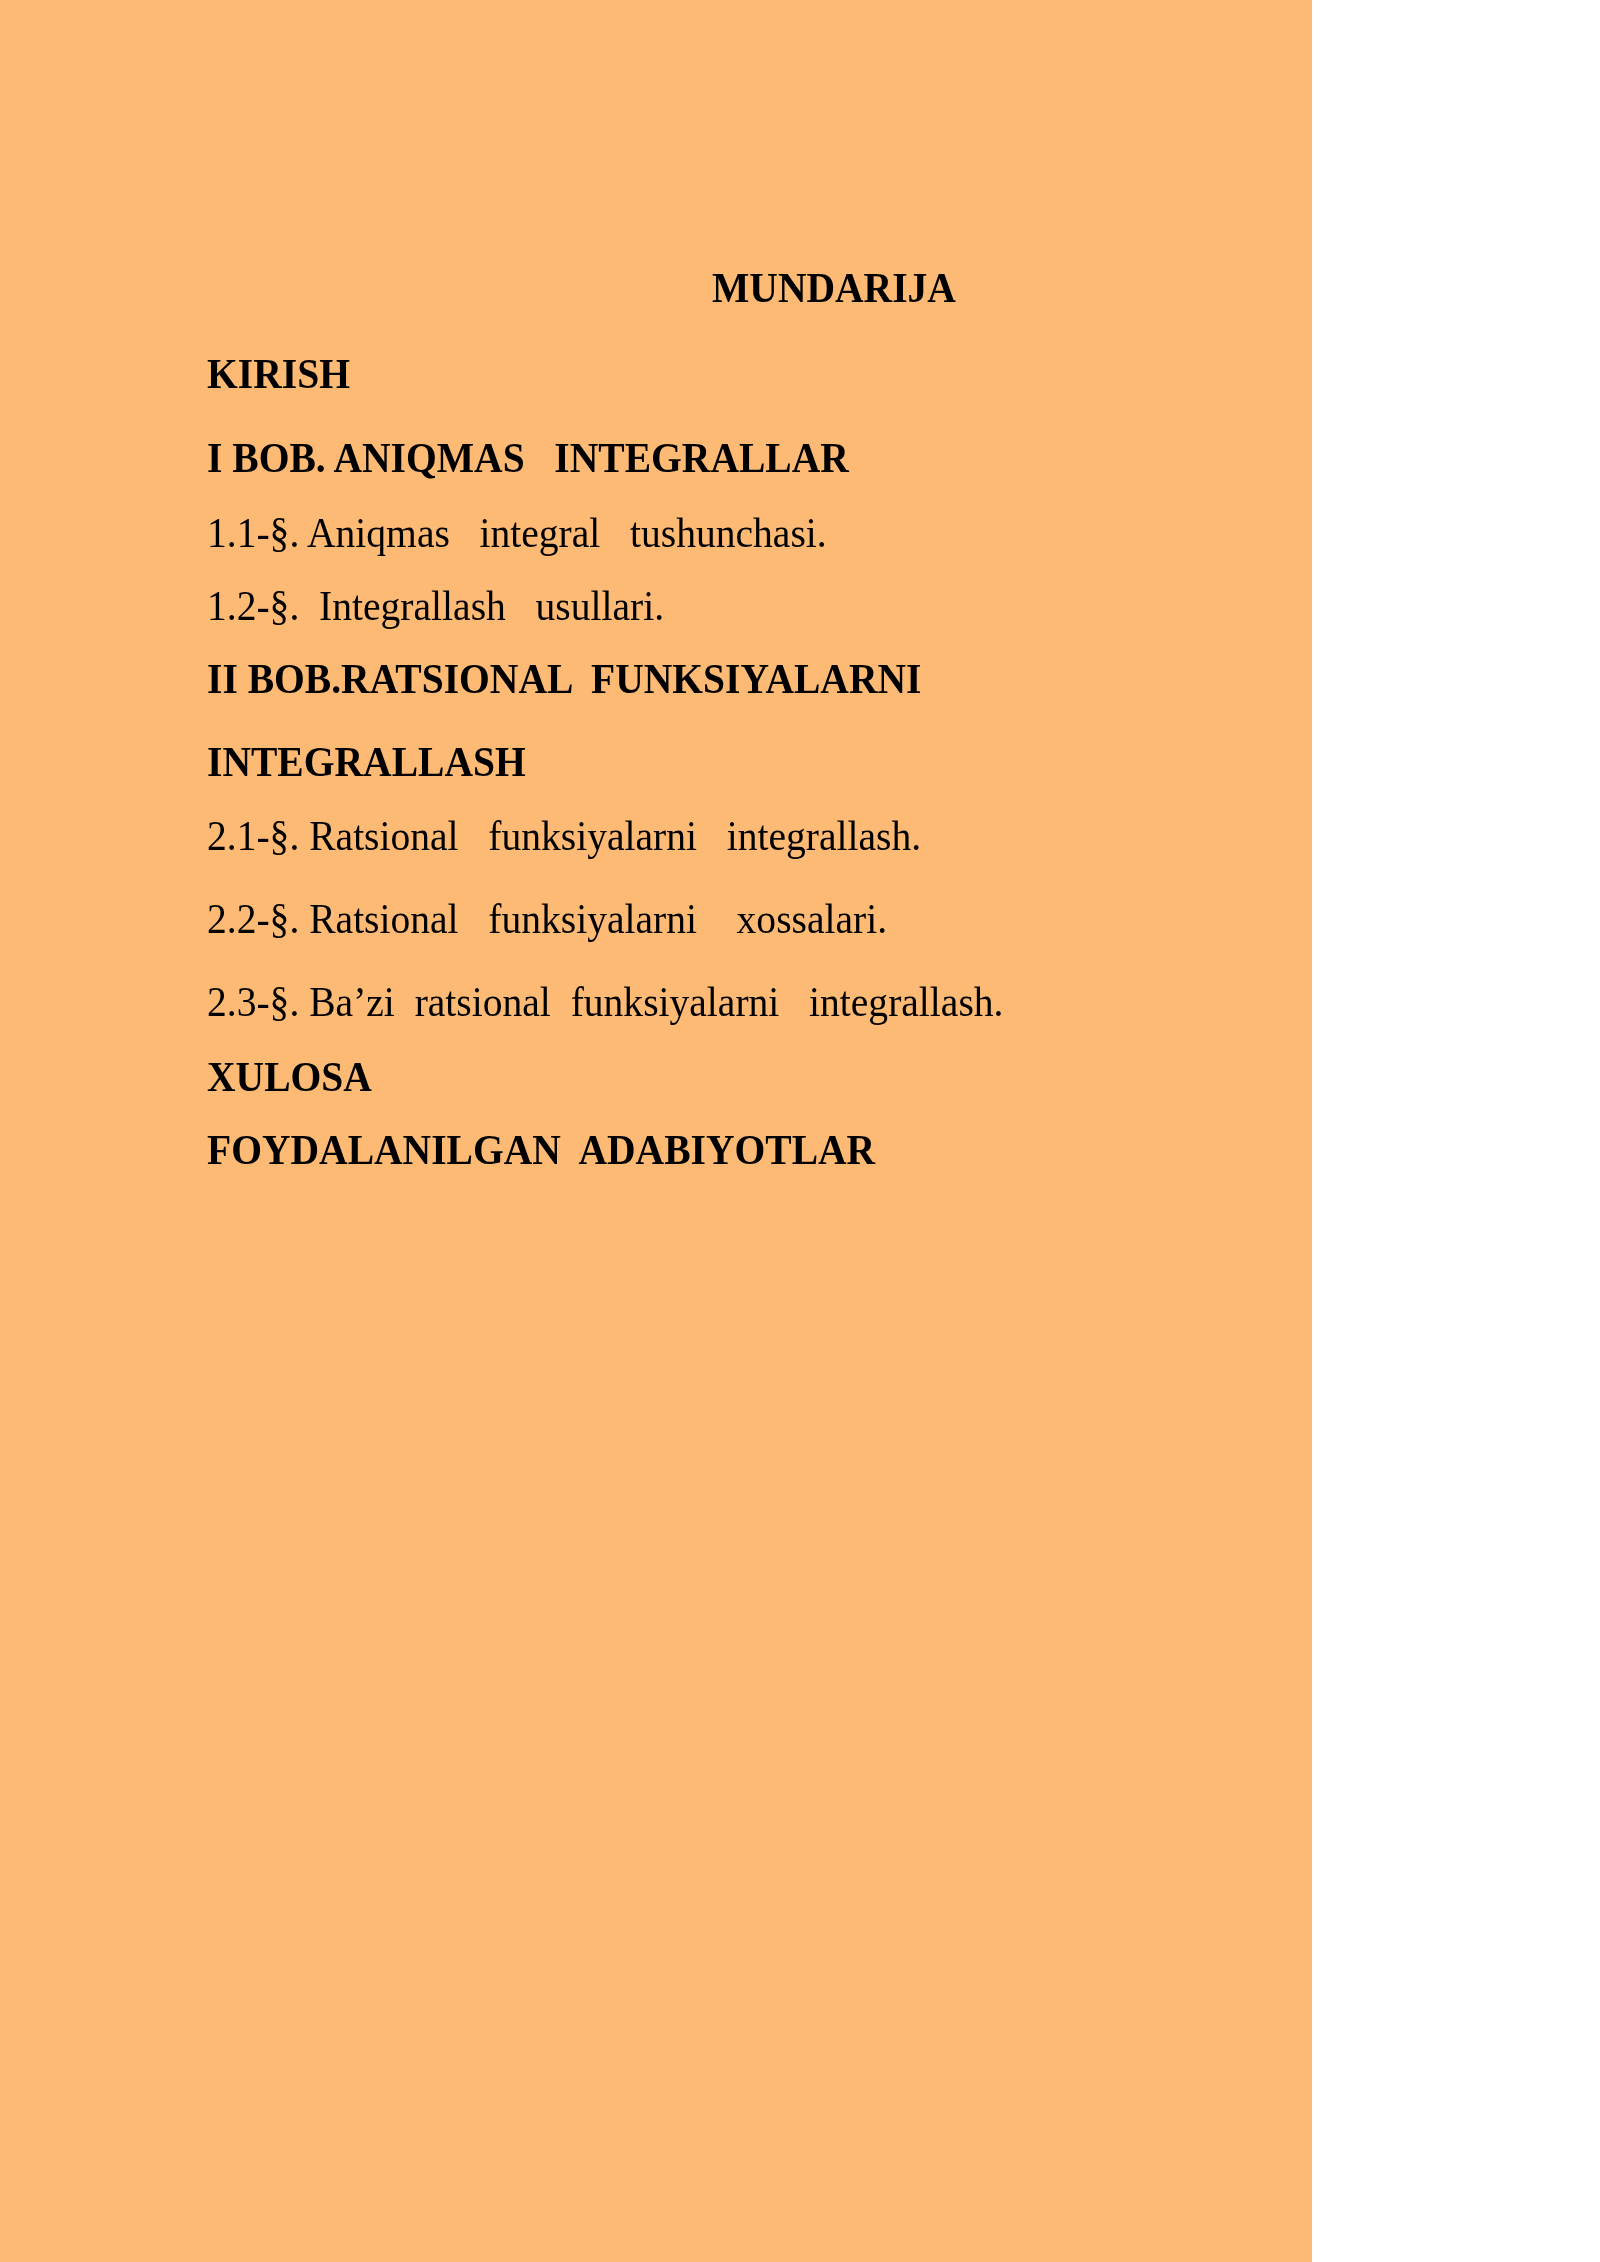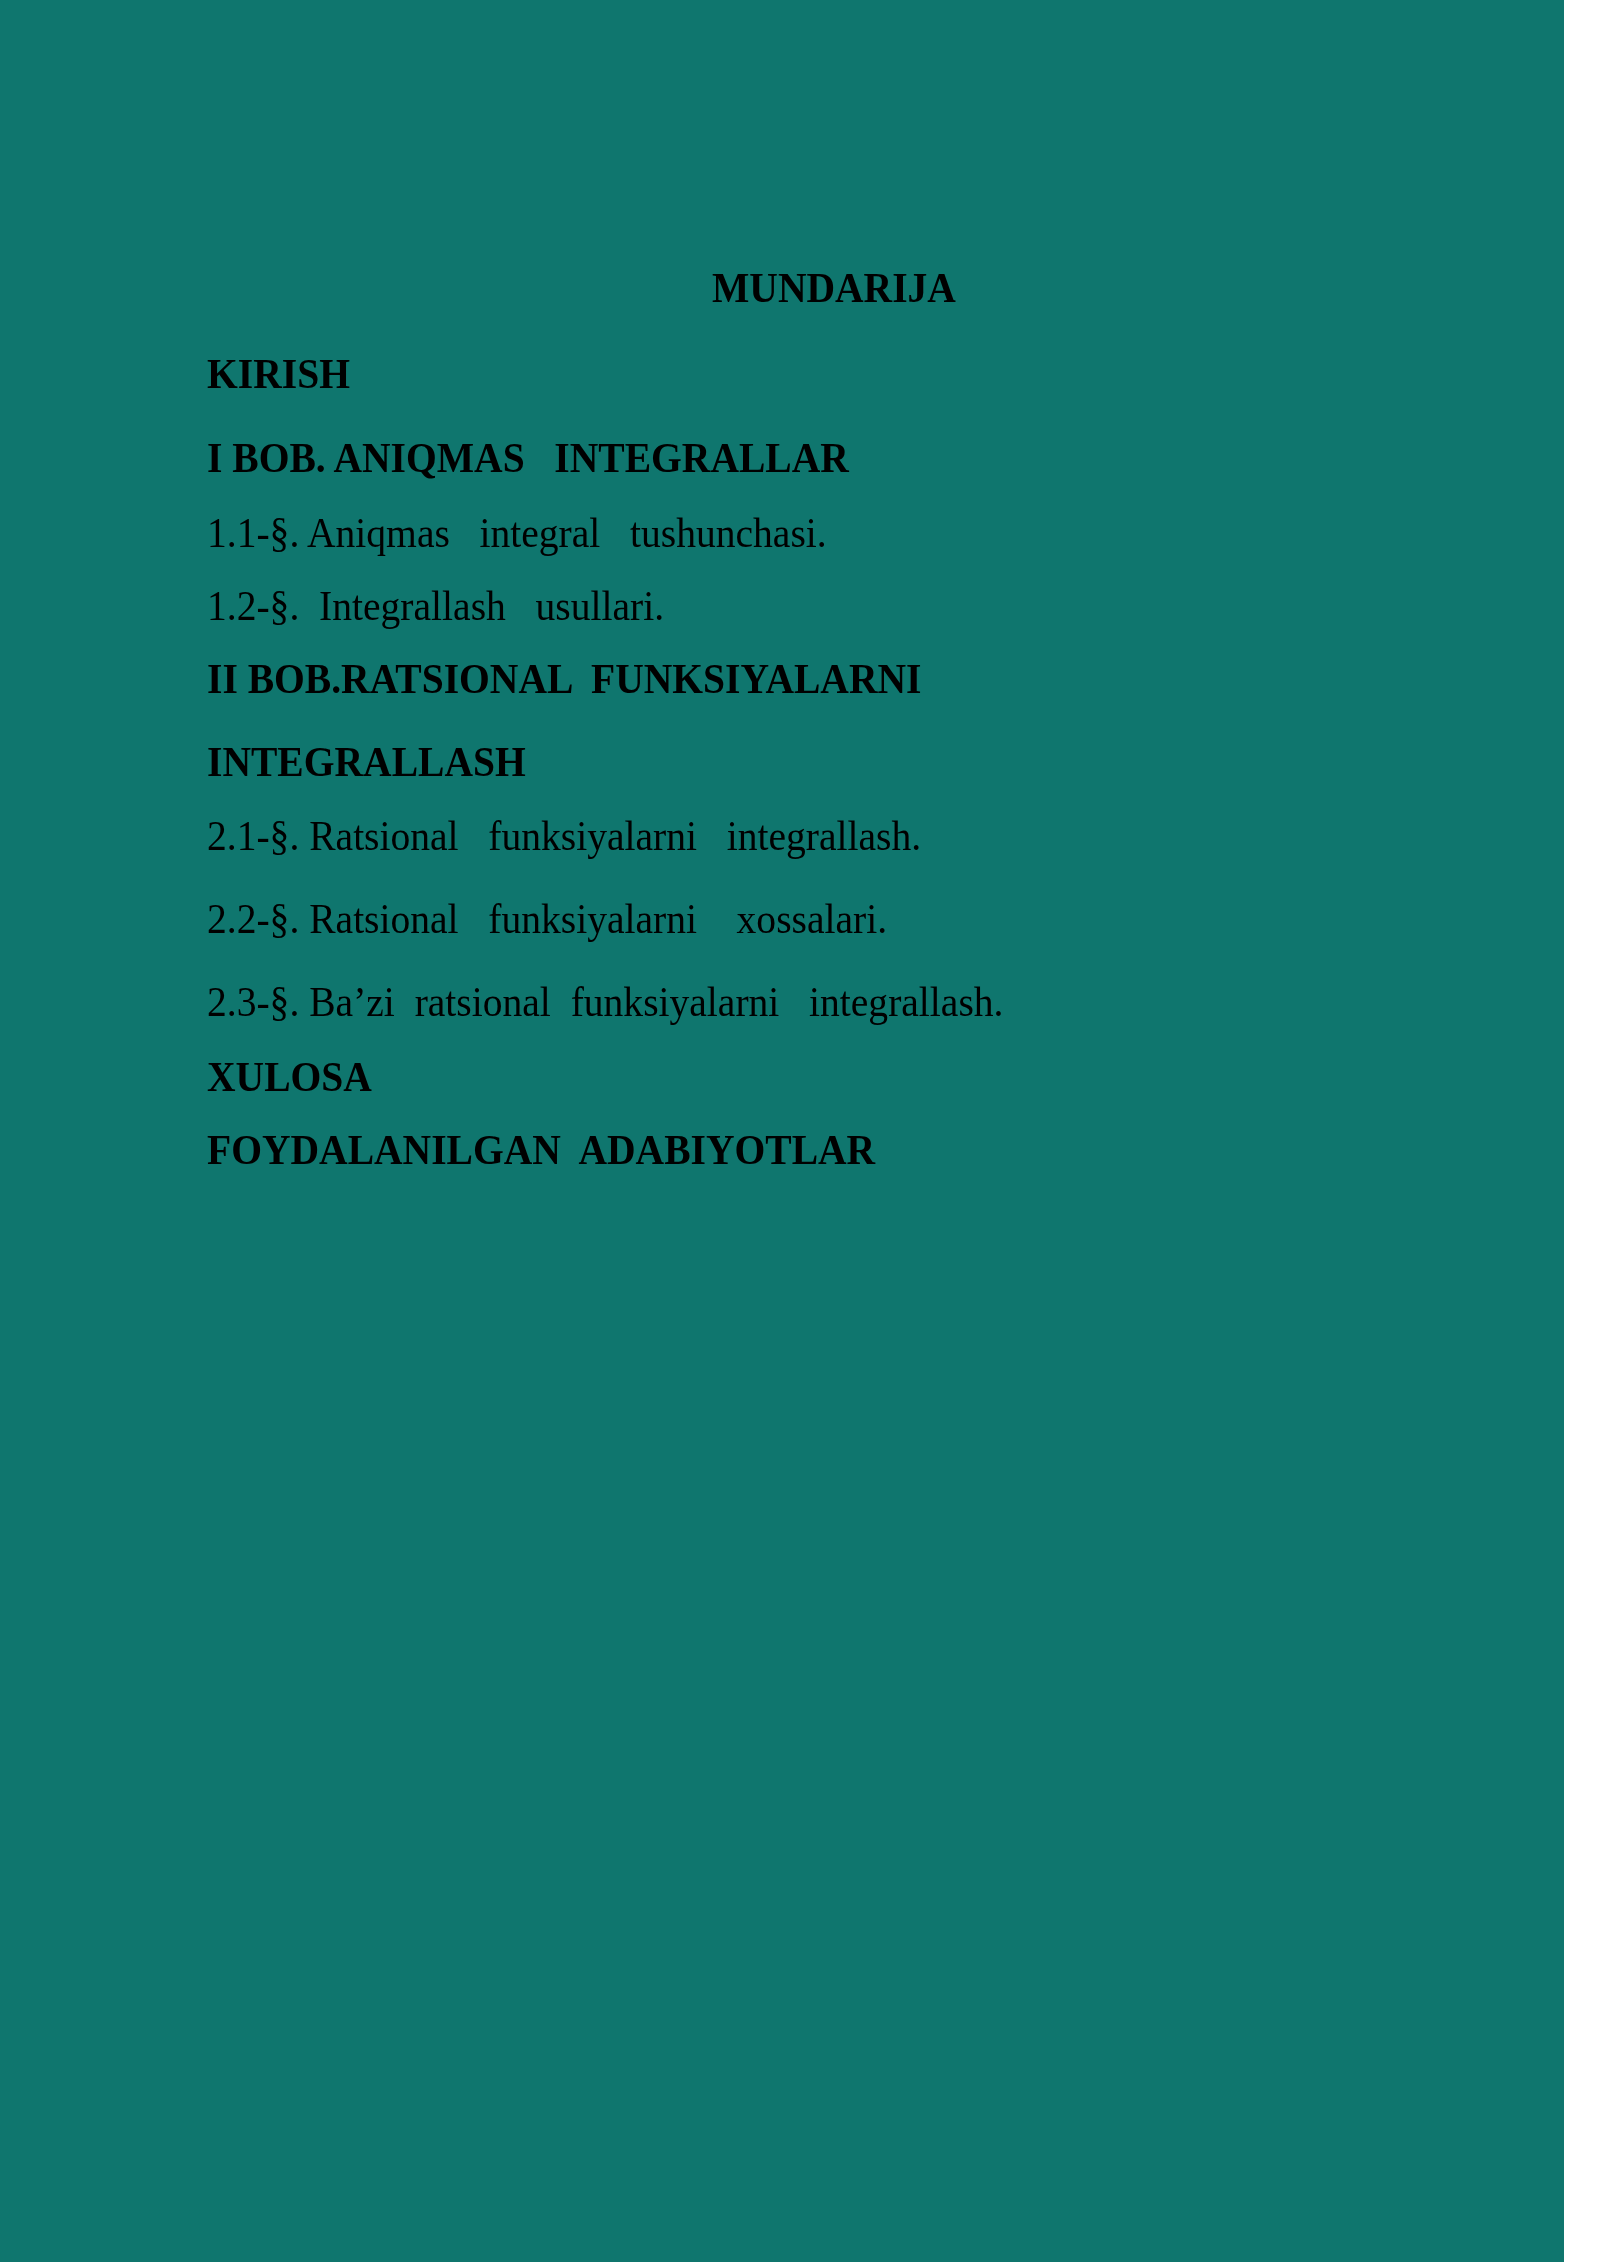--- a/index.html
+++ b/index.html
@@ -11,23 +11,23 @@
       width: 1600px;
       height: 2262px;
       position: relative;
       overflow: hidden;
       font-family: "Liberation Serif", "DejaVu Serif", serif;
       color: #000000;
     }
     .page {
       position: absolute;
       left: 0; top: 0;
-      width: 1564px;
+      width: 1312px;
       height: 2262px;
-      background: #0f766e;
+      background: #fdba74;
       text-align: right;
     }
     .line {
       position: absolute;
       left: 207px;
       white-space: pre;
       font-size: 43px;
       line-height: 1;
       letter-spacing: 0;
     }

